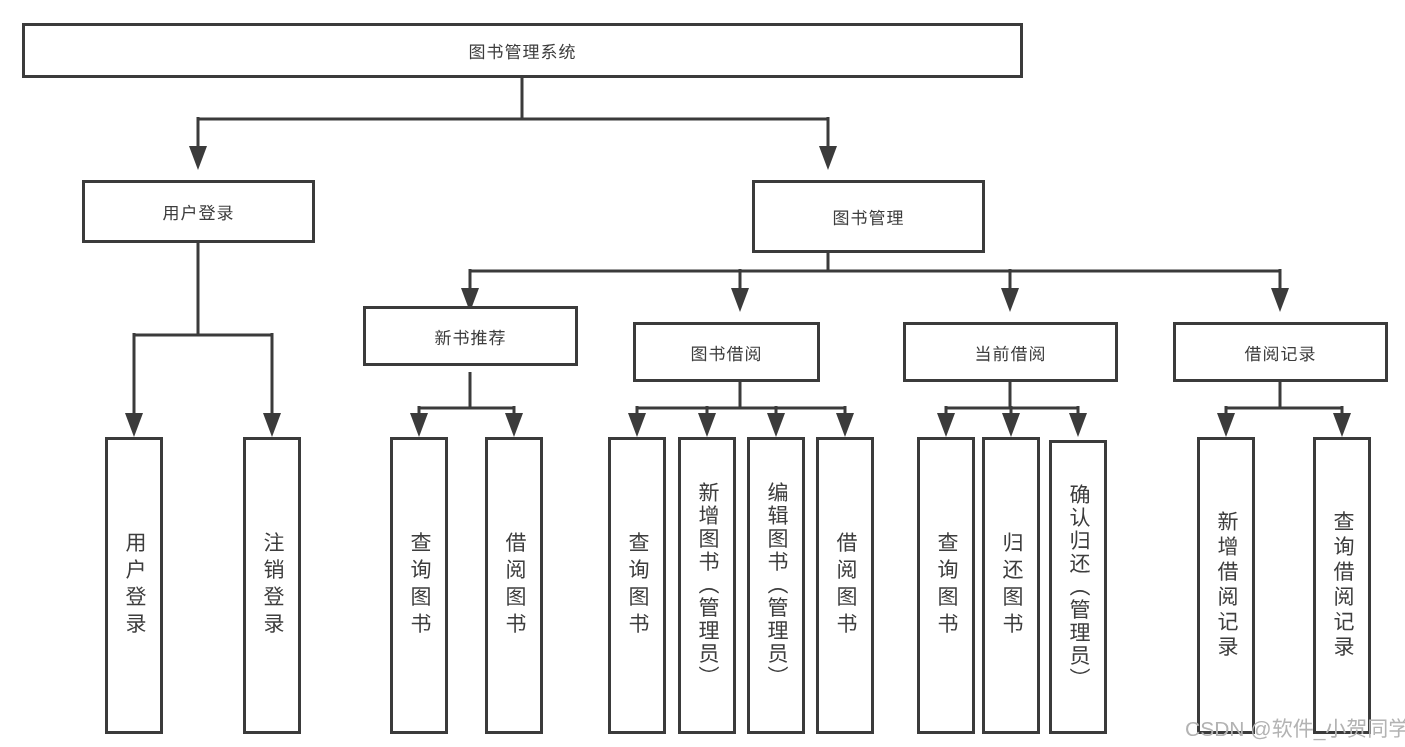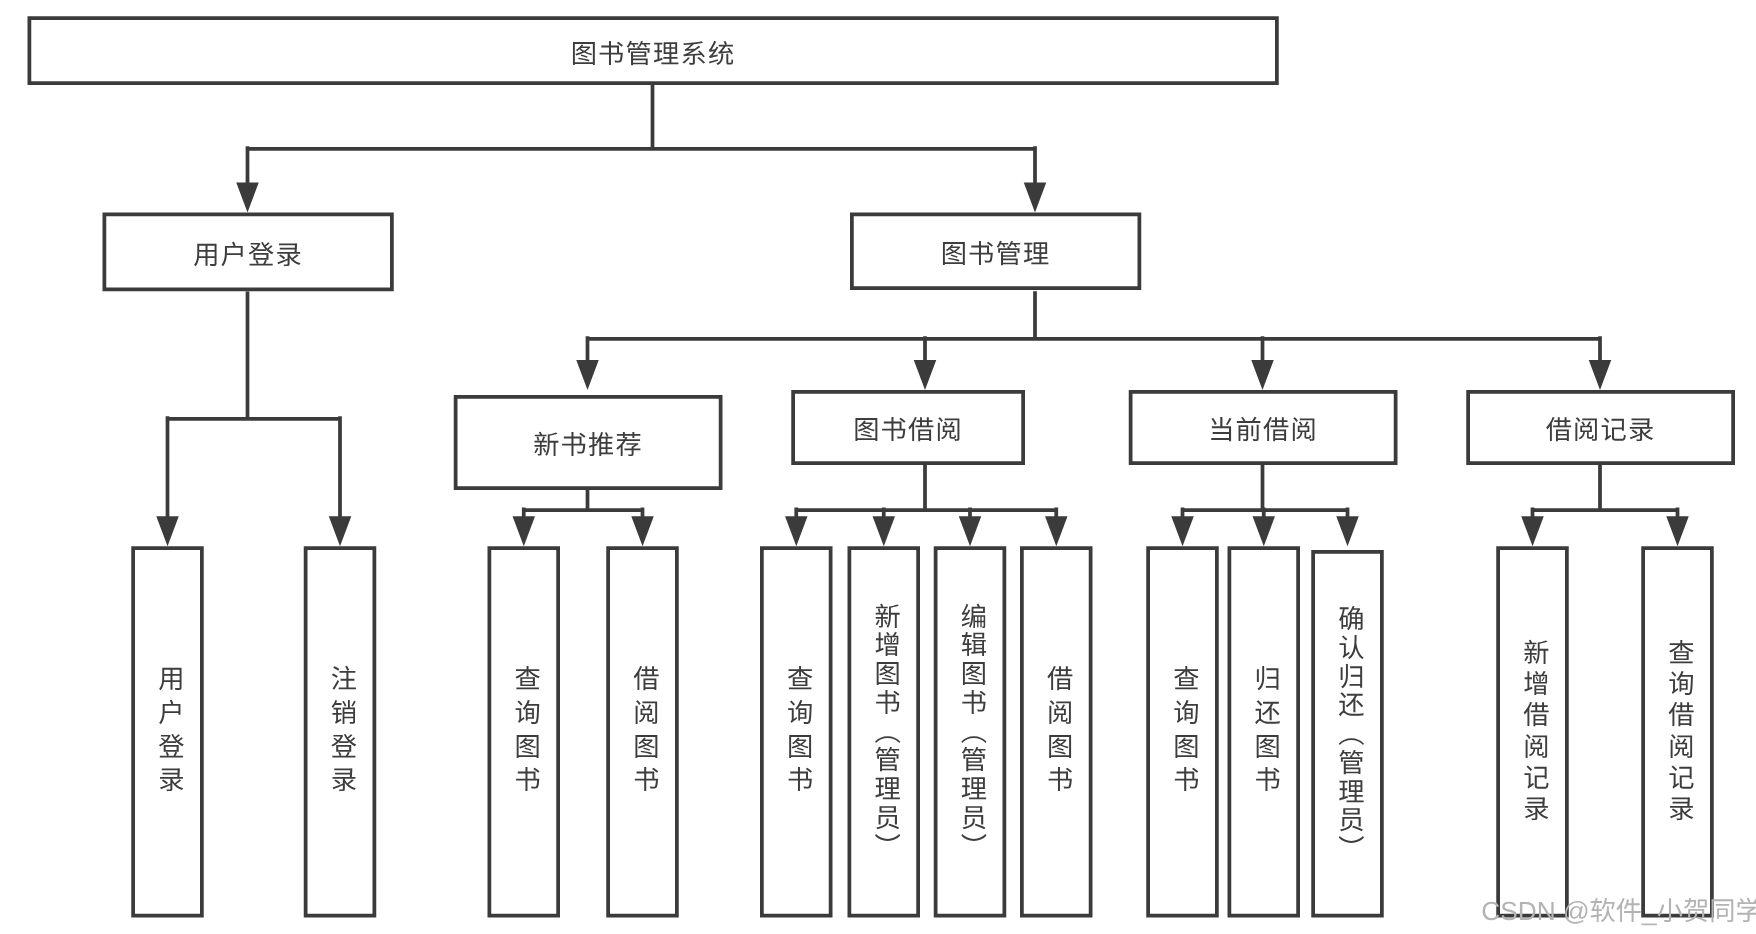--- a/index.html
+++ b/index.html
@@ -16,23 +16,24 @@
     box-sizing:border-box;
     border:3px solid #3b3b3b;
     background:#ffffff;
     color:#3d3d3d;
     display:flex;
     align-items:center;
     justify-content:center;
     z-index:2;
   }
   .hbox{
-    font-size:21px;
+    font-size:17px;
     letter-spacing:1px;
     white-space:nowrap;
+    margin-top:10px;
   }
   .vbox{
     writing-mode:vertical-rl;
     text-orientation:mixed;
     font-size:21px;
     letter-spacing:6px;
     line-height:52px;
     text-align:center;
   }
   .watermark{
@@ -110,23 +111,23 @@
       <polygon points="1002,413 1020,413 1011,437"></polygon>
       <polygon points="1069,413 1087,413 1078,437"></polygon>
       <polygon points="1217,413 1235,413 1226,437"></polygon>
       <polygon points="1333,413 1351,413 1342,437"></polygon>
     </g>
   </svg>
 
   <div class="node hbox" style="left:22px;top:13px;width:1001px;height:55px">图书管理系统</div>
 
   <div class="node hbox" style="left:82px;top:170px;width:233px;height:63px">用户登录</div>
-  <div class="node hbox" style="left:680px;top:170px;width:233px;height:62px">图书管理</div>
+  <div class="node hbox" style="left:752px;top:170px;width:233px;height:73px">图书管理</div>
 
-  <div class="node hbox" style="left:363px;top:316px;width:215px;height:76px">新书推荐</div>
+  <div class="node hbox" style="left:363px;top:296px;width:215px;height:60px">新书推荐</div>
   <div class="node hbox" style="left:633px;top:312px;width:187px;height:60px">图书借阅</div>
   <div class="node hbox" style="left:903px;top:312px;width:215px;height:60px">当前借阅</div>
   <div class="node hbox" style="left:1173px;top:312px;width:215px;height:60px">借阅记录</div>
 
   <div class="node vbox" style="left:105px;top:437px;width:58px;height:297px">用户登录</div>
   <div class="node vbox" style="left:243px;top:437px;width:58px;height:297px">注销登录</div>
 
   <div class="node vbox" style="left:390px;top:437px;width:58px;height:297px">查询图书</div>
   <div class="node vbox" style="left:485px;top:437px;width:58px;height:297px">借阅图书</div>
 

